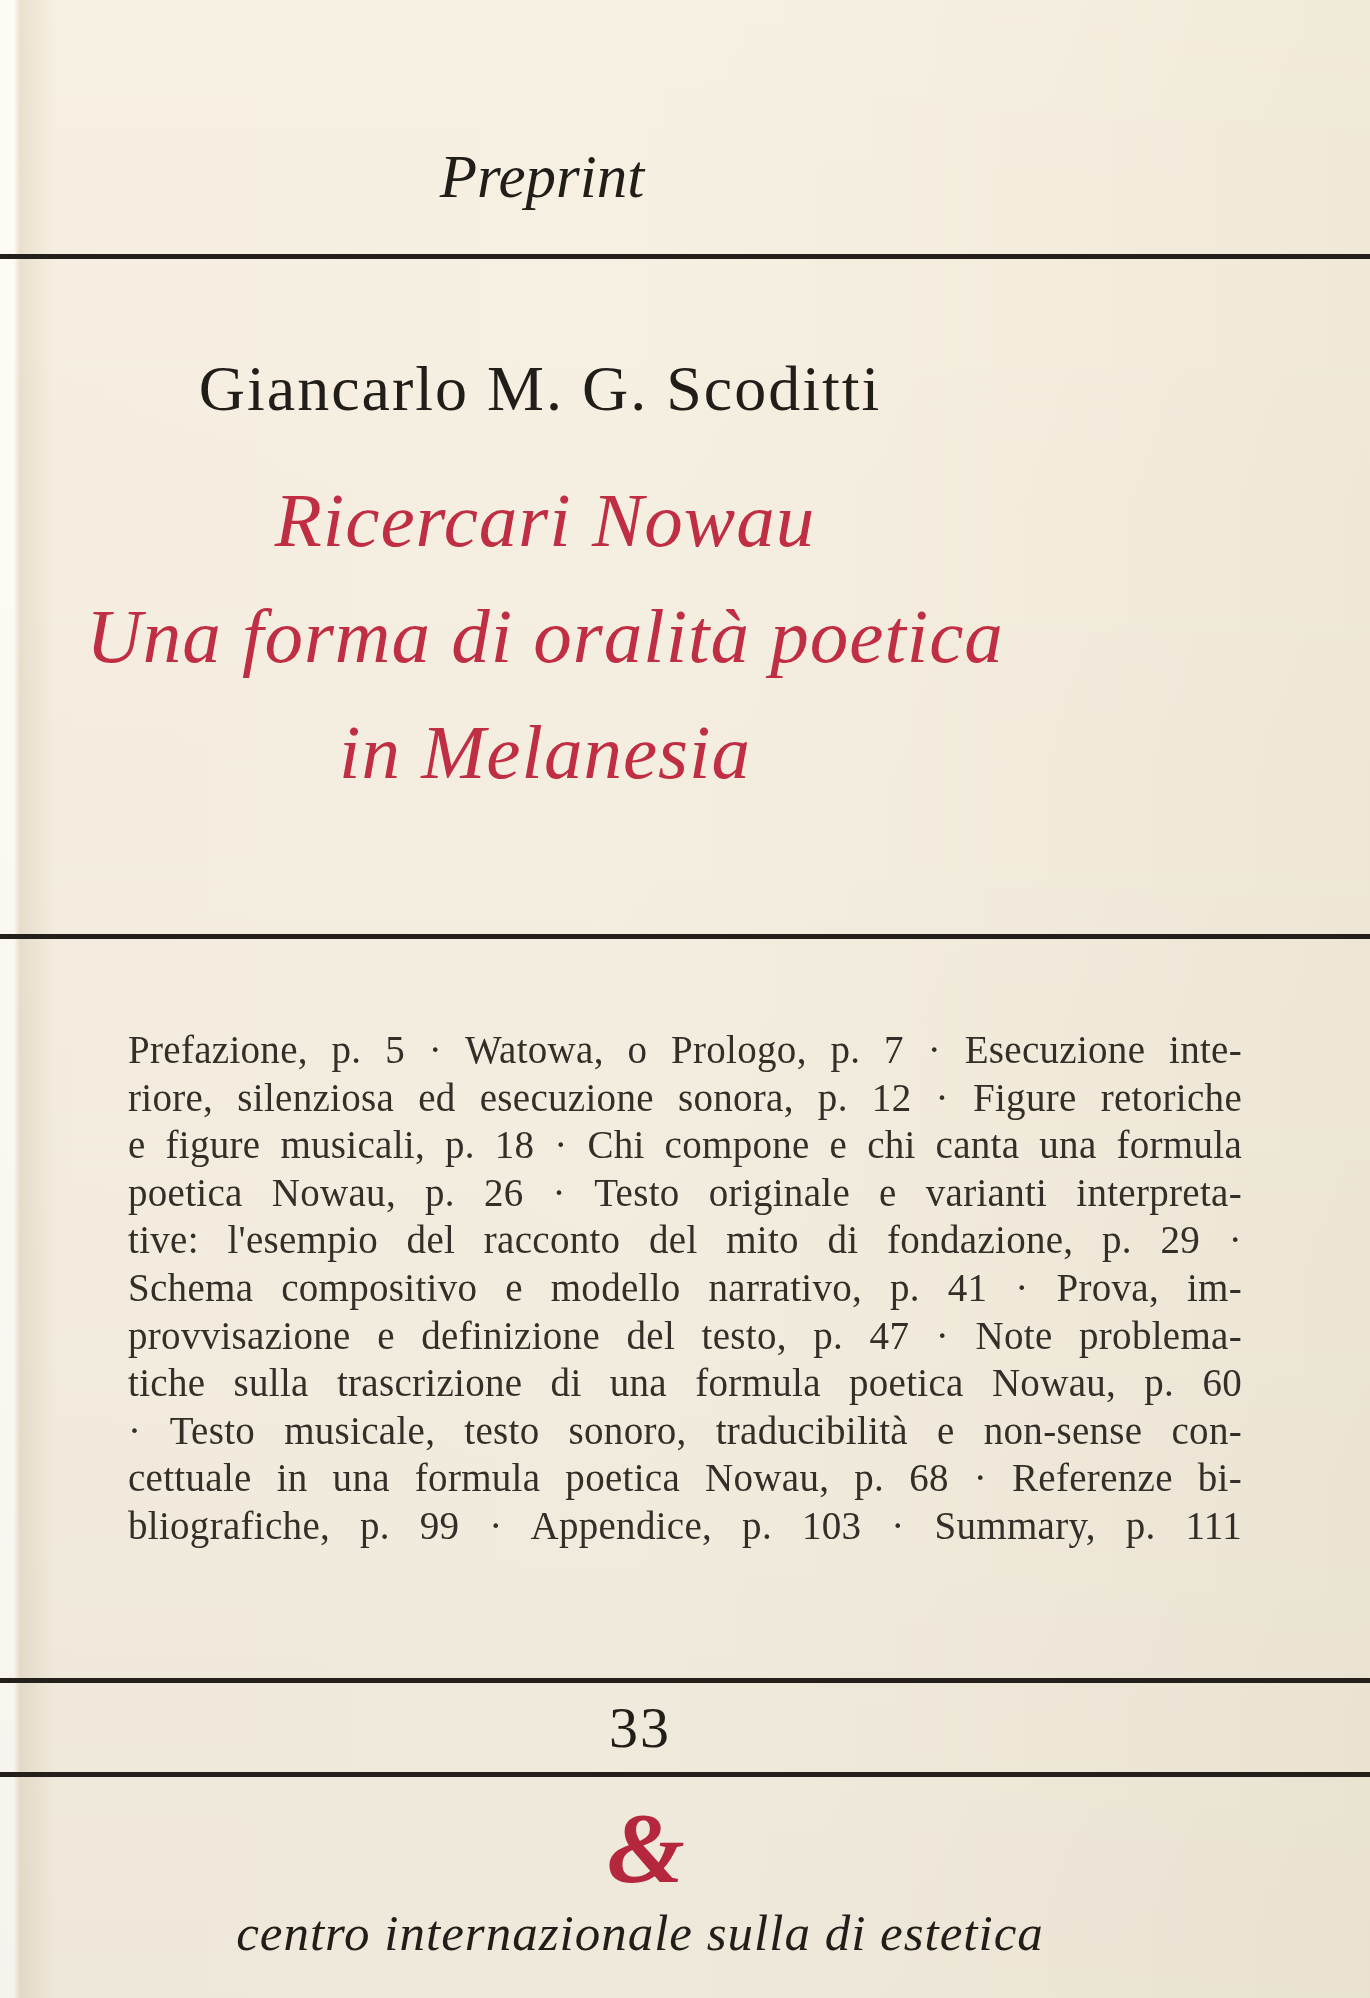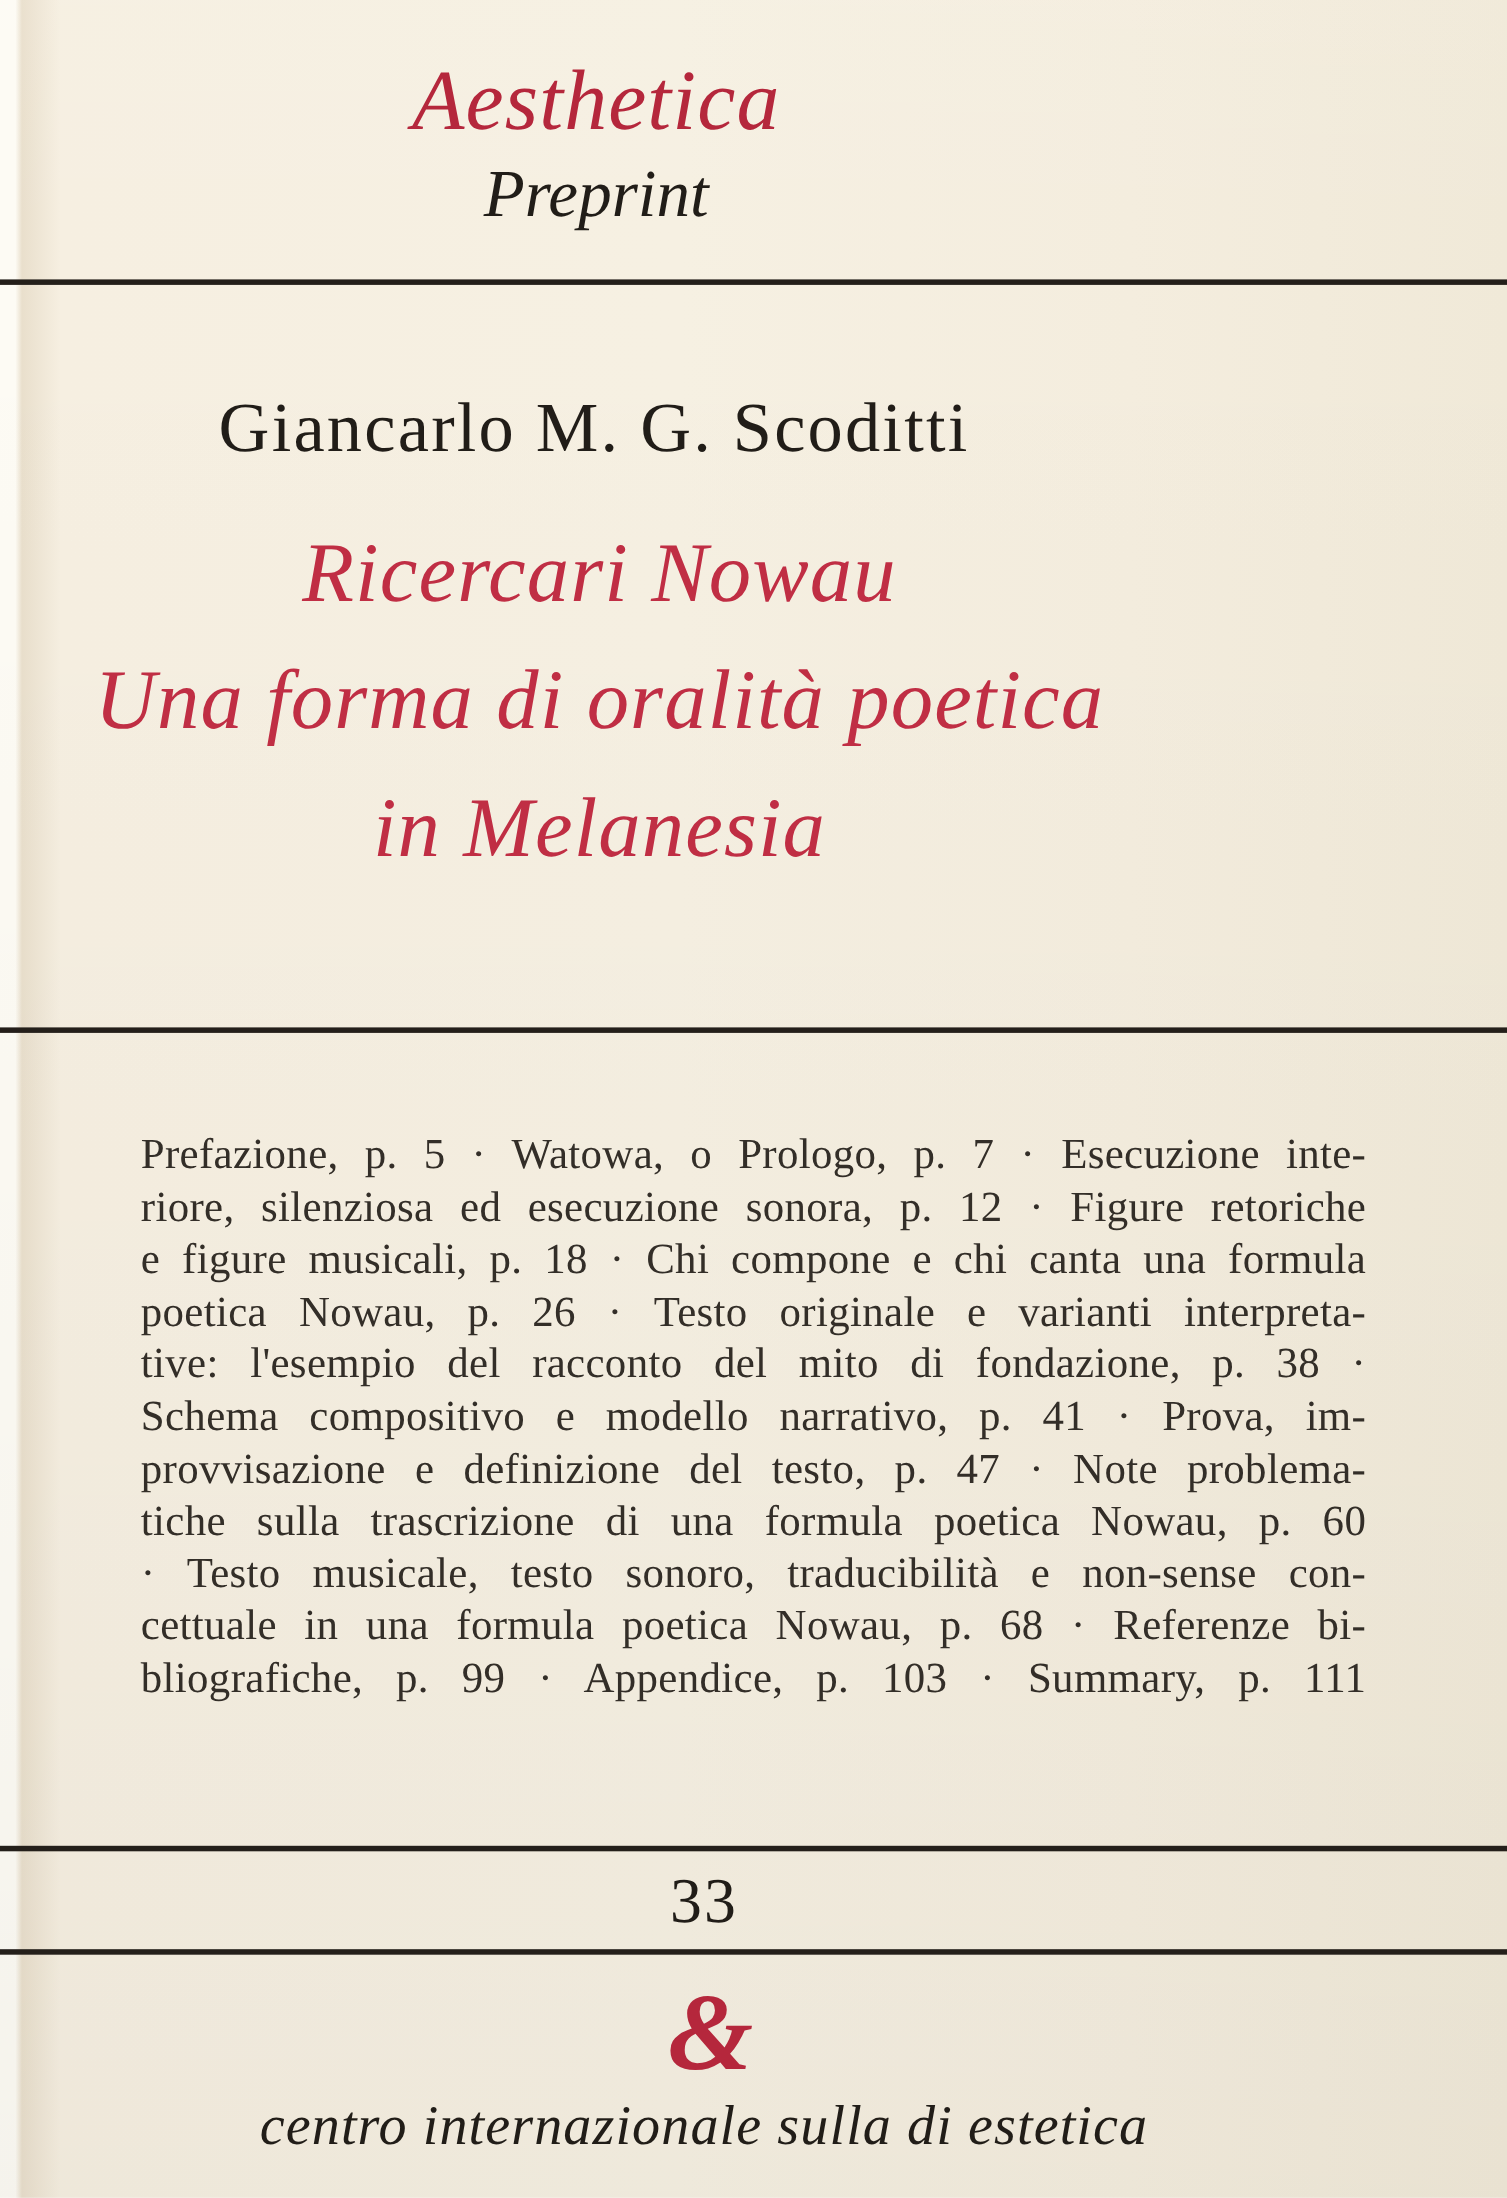--- a/index.html
+++ b/index.html
@@ -61,42 +61,41 @@
     position: absolute; top: 1904px; left: 0; width: 1280px;
     text-align: center; font-style: italic; font-size: 51px;
     letter-spacing: 1px;
   }
 </style>
 </head>
 <body>
 
 <div class="cover">
 
-  <div class="series-title" style="color: rgb(181, 39, 60);">Aesthetica</div>
 
   <div class="series-subtitle" style="color: rgb(33, 29, 24);">Preprint</div>
 
   <div class="rule" style="top:254px;"></div>
 
   <div class="author" style="color: rgb(33, 29, 24);">Giancarlo M. G. Scoditti</div>
 
   <div class="book-title" style="color: rgb(192, 46, 68);">
     <div>Ricercari Nowau</div>
     <div>Una forma di oralità poetica</div>
     <div>in Melanesia</div>
   </div>
 
   <div class="rule" style="top:934px;"></div>
 
   <div class="contents" style="color: rgb(51, 46, 40);">
       <div class="contents-line">Prefazione, p. 5 · Watowa, o Prologo, p. 7 · Esecuzione inte-</div>
       <div class="contents-line">riore, silenziosa ed esecuzione sonora, p. 12 · Figure retoriche</div>
       <div class="contents-line">e figure musicali, p. 18 · Chi compone e chi canta una formula</div>
       <div class="contents-line">poetica Nowau, p. 26 · Testo originale e varianti interpreta-</div>
-      <div class="contents-line">tive: l'esempio del racconto del mito di fondazione, p. 38 ·</div>
+      <div class="contents-line">tive: l'esempio del racconto del mito di fondazione, p. 29 ·</div>
       <div class="contents-line">Schema compositivo e modello narrativo, p. 41 · Prova, im-</div>
       <div class="contents-line">provvisazione e definizione del testo, p. 47 · Note problema-</div>
       <div class="contents-line">tiche sulla trascrizione di una formula poetica Nowau, p. 60</div>
       <div class="contents-line">· Testo musicale, testo sonoro, traducibilità e non-sense con-</div>
       <div class="contents-line">cettuale in una formula poetica Nowau, p. 68 · Referenze bi-</div>
       <div class="contents-line">bliografiche, p. 99 · Appendice, p. 103 · Summary, p. 111</div>
     </div>
 
   <div class="rule" style="top:1678px;"></div>
 

